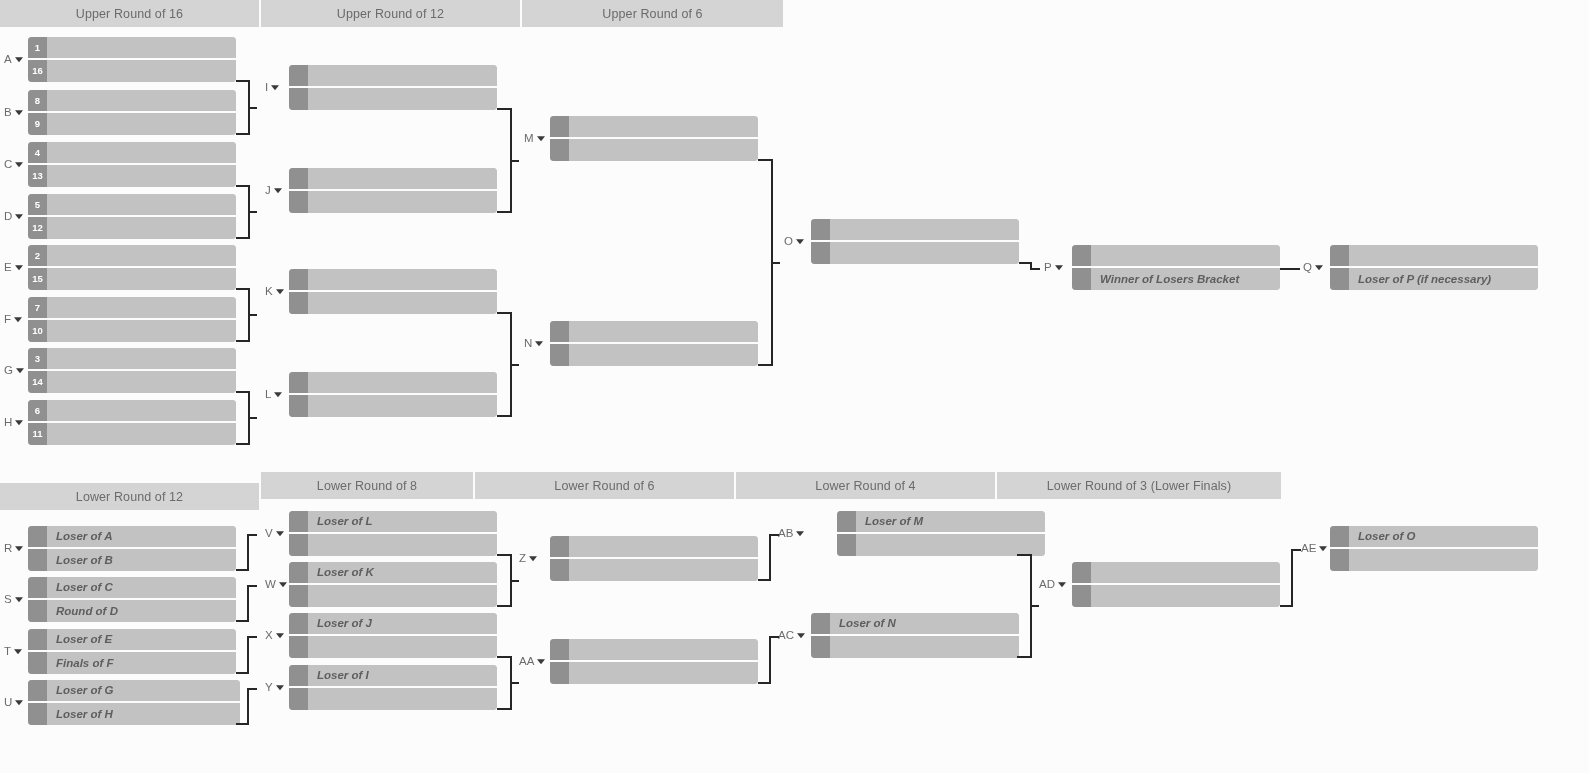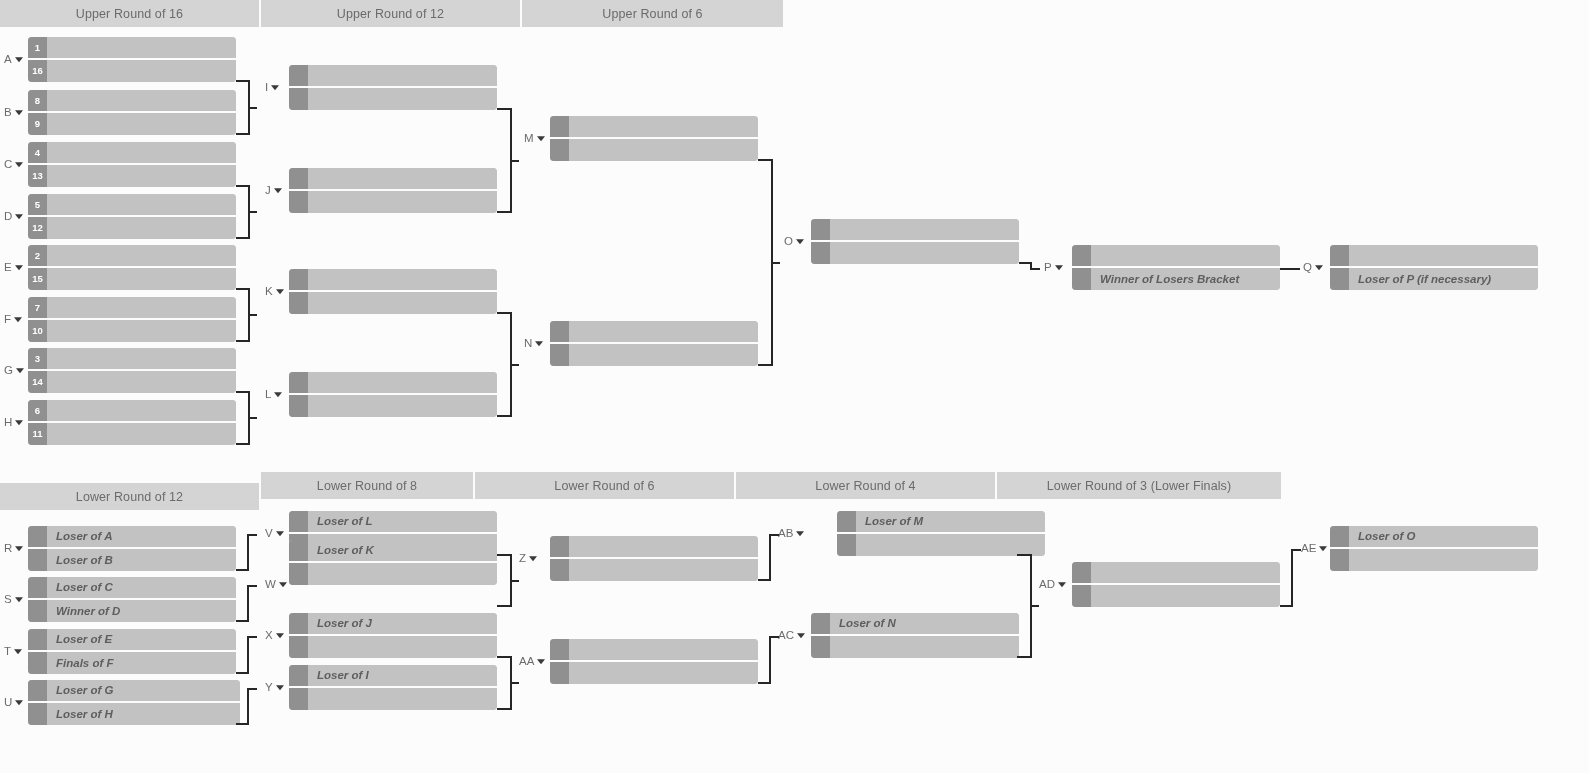--- a/index.html
+++ b/index.html
@@ -418,21 +418,21 @@
         <span class="ltxt">R</span>
         <span class="caret"></span>
       </div>
       <div class="match" style="left: 28px; top: 577px; width: 208px; height: 45px;">
         <div class="slot top">
           <div class="seedbox"></div>
           <div class="slot-name">Loser of C</div>
         </div>
         <div class="slot bottom">
           <div class="seedbox"></div>
-          <div class="slot-name">Winner of D</div>
+          <div class="slot-name">Round of D</div>
         </div>
       </div>
       <div class="mlabel" style="left: 4px; top: 599.5px;">
         <span class="ltxt">S</span>
         <span class="caret"></span>
       </div>
       <div class="match" style="left: 28px; top: 629px; width: 208px; height: 45px;">
         <div class="slot top">
           <div class="seedbox"></div>
           <div class="slot-name">Loser of E</div>
@@ -467,21 +467,21 @@
         </div>
         <div class="slot bottom">
           <div class="seedbox"></div>
           <div class="slot-name"></div>
         </div>
       </div>
       <div class="mlabel" style="left: 265px; top: 533.5px;">
         <span class="ltxt">V</span>
         <span class="caret"></span>
       </div>
-      <div class="match" style="left: 289px; top: 540px; width: 208px; height: 45px;">
+      <div class="match" style="left: 289px; top: 562px; width: 208px; height: 45px;">
         <div class="slot top">
           <div class="seedbox"></div>
           <div class="slot-name">Loser of K</div>
         </div>
         <div class="slot bottom">
           <div class="seedbox"></div>
           <div class="slot-name"></div>
         </div>
       </div>
       <div class="mlabel" style="left: 265px; top: 584.5px;">

